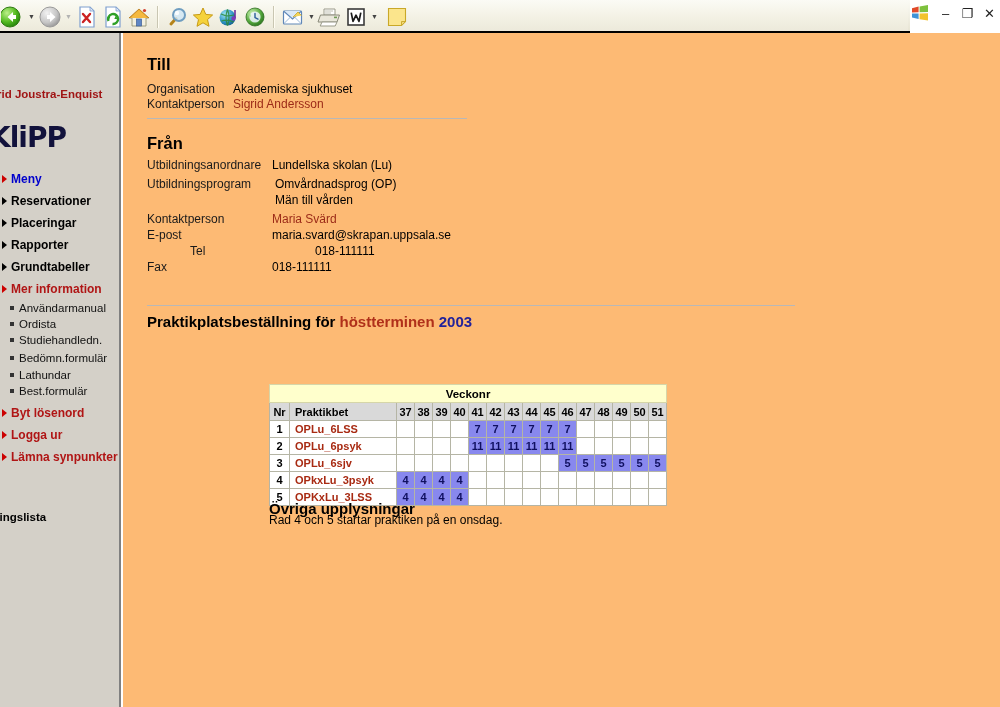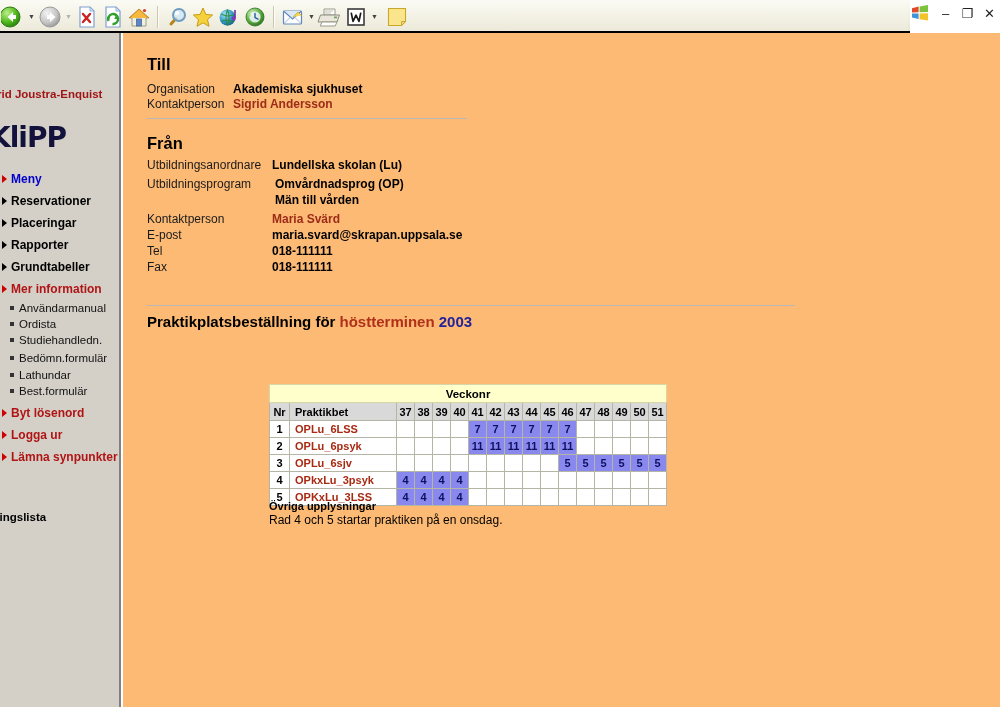--- a/index.html
+++ b/index.html
@@ -212,21 +212,21 @@
   #till-head { position: absolute; left: 24px; top: 22px; }
   #fran-head { position: absolute; left: 24px; top: 101px; }
 
   .kv-row {
     position: absolute;
     display: flex;
     font-size: 12px;
     white-space: nowrap;
   }
   .kv-label { color: #1a1a1a; }
-  .kv-value { font-weight: bold; color: #000; }
+  .kv-value { font-weight: normal; color: #000; }
   .kv-value.red { color: #9c2b18; }
 
   #hr1 {
     position: absolute;
     left: 24px; top: 85px;
     width: 320px; height: 1px;
     background: #b8b8b8;
   }
   #hr2 {
     position: absolute;
@@ -297,21 +297,21 @@
     background: #ffffff;
   }
   #week-table td.wk.filled {
     background: #8888ee;
     color: #101060;
   }
 
   #ovriga-head {
     position: absolute;
     left: 146px; top: 467px;
-    font-size: 11px;
+    font-size: 15px;
     font-weight: bold;
     color: #000;
   }
   #ovriga-text {
     position: absolute;
     left: 146px; top: 480px;
     font-size: 12px;
     color: #000;
   }
 
@@ -636,21 +636,21 @@
 
   <div class="kv-row" style="left:24px; top:179px;">
     <span class="kv-label" style="width:125px;">Kontaktperson</span>
     <span class="kv-value red">Maria Svärd</span>
   </div>
   <div class="kv-row" style="left:24px; top:195px;">
     <span class="kv-label" style="width:125px;">E-post</span>
     <span class="kv-value">maria.svard@skrapan.uppsala.se</span>
   </div>
   <div class="kv-row" style="left:24px; top:211px;">
-    <span class="kv-label" style="width:125px;">Tel</span>
+    <span class="kv-label" style="width:125px;margin-left:43px;">Tel</span>
     <span class="kv-value">018-111111</span>
   </div>
   <div class="kv-row" style="left:24px; top:227px;">
     <span class="kv-label" style="width:125px;">Fax</span>
     <span class="kv-value">018-111111</span>
   </div>
 
   <div id="hr2"></div>
 
   <div id="order-title">

